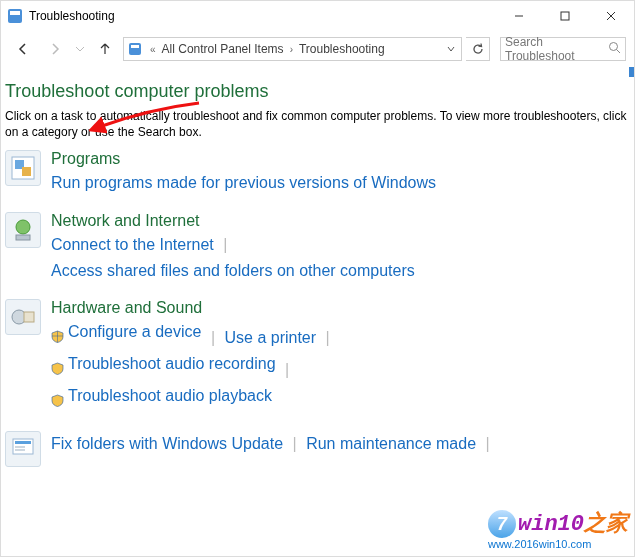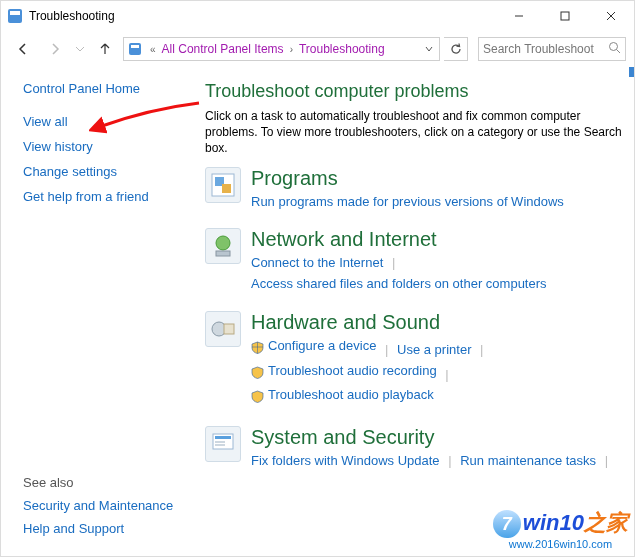--- a/index.html
+++ b/index.html
@@ -10,52 +10,52 @@
   .titlebar .title { font-size: 12px; color: #000; flex: 1; }
   .titlebar .win-btns { display: flex; height: 100%; }
   .titlebar .win-btn { width: 46px; display: flex; align-items: center; justify-content: center; font-size: 12px; color:#444;}
   
   .navrow { height: 36px; display: flex; align-items: center; padding: 0 8px; gap: 4px; }
   .nav-arrow { width: 28px; height: 28px; display: flex; align-items: center; justify-content: center; color:#555;}
   .nav-arrow.disabled { color:#bbb; }
   .addrbar { flex: 1; height: 24px; border: 1px solid #cfcfcf; display: flex; align-items: center; padding: 0 2px; gap: 4px; background:#fff;}
   .addr-icon { width: 18px; height: 18px; display:inline-flex; align-items:center; justify-content:center;}
   .crumb-sep { color:#666; font-size:10px; padding:0 2px;}
-  .crumb-text { font-size: 12px; color:#a21caf;text-align:right;}
+  .crumb-text { font-size: 12px; color:#404040;text-align:right;}
   .addr-drop { margin-left:auto; color:#555; padding:0 4px; font-size:10px;}
   .refresh-btn { width: 24px; height: 24px; border:1px solid #cfcfcf; border-left:none; display:flex; align-items:center; justify-content:center; color:#555;}
-  .searchbox { width: 148px; height: 24px; border: 1px solid #cfcfcf; display:flex; align-items:center; padding:0 4px; margin-left:6px; color:#777;}
+  .searchbox { width: 126px; height: 24px; border: 1px solid #cfcfcf; display:flex; align-items:center; padding:0 4px; margin-left:6px; color:#777;}
   .searchbox .placeholder { font-size:12px; flex:1; }
   
   .body { display: flex; position: absolute; top: 66px; bottom: 0; left: 0; right: 0; }
   .sidebar { width: 200px; padding: 14px 10px 10px 22px; font-size: 13px; }
   .cp-home { color: #196cc0; margin-bottom: 18px; }
   .side-link { color: #196cc0; margin: 10px 0; cursor: pointer; }
   .see-also { position:absolute; bottom: 12px; left: 22px; font-size:13px;}
   .see-also .hdr { color:#555; margin-bottom:8px;}
   .see-also .lnk { color:#196cc0; margin:8px 0;}
   
   .main { flex: 1; padding: 14px 7px 10px 4px; position: relative; }
   .main h1 { font-size: 18px; font-weight: 400; color: #1f6f3a; margin: 0 0 6px 0; }
   .main .desc { font-size: 12px; color: #000; line-height: 1.35; margin-bottom: 10px; }
   .cat { display: flex; margin-bottom: 16px; }
   .cat-icon { width: 36px; height: 36px; margin-right: 10px; flex-shrink:0; display:flex; align-items:center; justify-content:center; background:#eef3f7; border:1px solid #d0dce6; border-radius:3px;}
   .cat-body { flex:1; }
-  .cat-title { font-size: 20px; color: #1f6f3a; margin-bottom: 2px; cursor:pointer;}
-  .cat-links { font-size: 13px; color: #196cc0; line-height: 1.6; }
+  .cat-title { font-size: 16px; color: #1f6f3a; margin-bottom: 2px; cursor:pointer;}
+  .cat-links { font-size: 16px; color: #196cc0; line-height: 1.6; }
   .cat-links .lnk { cursor: pointer; display:inline-flex; align-items:center; gap:4px;}
   .cat-links .bar { color:#bbb; padding:0 5px;}
   .shield { width:13px; height:13px; display:inline-block; vertical-align:middle;}
   
   .annot-arrow { position:absolute; top: 98px; left: 88px; pointer-events:none;}
   
   .watermark { position:absolute; right:6px; bottom:6px; font-size:22px; font-weight:700; font-style:italic;}
-  .watermark .w1 { color:#1d4ed8;}
+  .watermark .w1 { color:#a21caf;font-family:Liberation Mono, monospace;}
   .watermark .w2 { color:#f07818;text-align:center;}
-  .watermark .url { font-size:11px; font-weight:400; font-style:normal; color:#0b74d1; display:block; text-align:center;}
+  .watermark .url { font-size:11px; font-weight:400; font-style:normal; color:#0b74d1; display:block; text-align:left;}
   .wm-circle { display:inline-flex; width:28px; height:28px; border-radius:50%; background:linear-gradient(#bfe0ff,#4aa3e8); color:#fff; align-items:center; justify-content:center; font-style:italic; margin-right:2px; vertical-align:middle; font-size:18px;}
   
   .edge-sliver { position:absolute; right:0; top:66px; width:5px; height:10px; background:#3b85d1;}
 </style>
 </head>
 <body>
 
 <div class="titlebar">
   <span class="app-icon">
     <svg width="16" height="16" viewBox="0 0 16 16">
@@ -134,33 +134,20 @@
           <circle cx="5.5" cy="5.5" r="4" fill="none" stroke="#888"></circle>
           <line x1="8.5" y1="8.5" x2="12" y2="12" stroke="#888"></line>
         </svg></span>
   </div>
 </div>
 
 <div class="edge-sliver"></div>
 
 <div class="body">
 
-  <div class="sidebar">
-    <div class="cp-home">Control Panel Home</div>
-    <div class="side-link">View all</div>
-    <div class="side-link">View history</div>
-    <div class="side-link">Change settings</div>
-    <div class="side-link">Get help from a friend</div>
-
-    <div class="see-also">
-      <div class="hdr">See also</div>
-      <div class="lnk">Security and Maintenance</div>
-      <div class="lnk">Help and Support</div>
-    </div>
-  </div>
 
   <div class="main">
     <h1>Troubleshoot computer problems</h1>
     <div class="desc">Click on a task to automatically troubleshoot and fix common computer problems. To view more troubleshooters, click on a category or use the Search box.</div>
 
     <div class="cat">
       <div class="cat-icon">
           <svg width="26" height="26">
             <rect x="2" y="2" width="22" height="22" fill="#fff" stroke="#9cb8d4"></rect>
             <rect x="5" y="5" width="9" height="9" fill="#6aa8e0"></rect>
@@ -232,25 +219,24 @@
     <div class="cat">
       <div class="cat-icon">
           <svg width="26" height="26">
             <rect x="3" y="3" width="20" height="15" fill="#fff" stroke="#9cb8d4"></rect>
             <rect x="5" y="5" width="16" height="3" fill="#5aa0de"></rect>
             <rect x="5" y="10" width="10" height="2" fill="#cdd7e0"></rect>
             <rect x="5" y="13" width="10" height="2" fill="#cdd7e0"></rect>
           </svg>
         </div>
       <div class="cat-body">
-        <div class="cat-title">System and Security</div>
         <div class="cat-links">
           <span class="lnk">Fix folders with Windows Update</span>
           <span class="bar">|</span>
-          <span class="lnk">Run maintenance tasks</span>
+          <span class="lnk">Run maintenance made</span>
           <span class="bar">|</span><br>
         </div>
       </div>
     </div>
 
   </div>
 </div>
 
 <svg class="annot-arrow" width="120" height="40">
   <defs>

